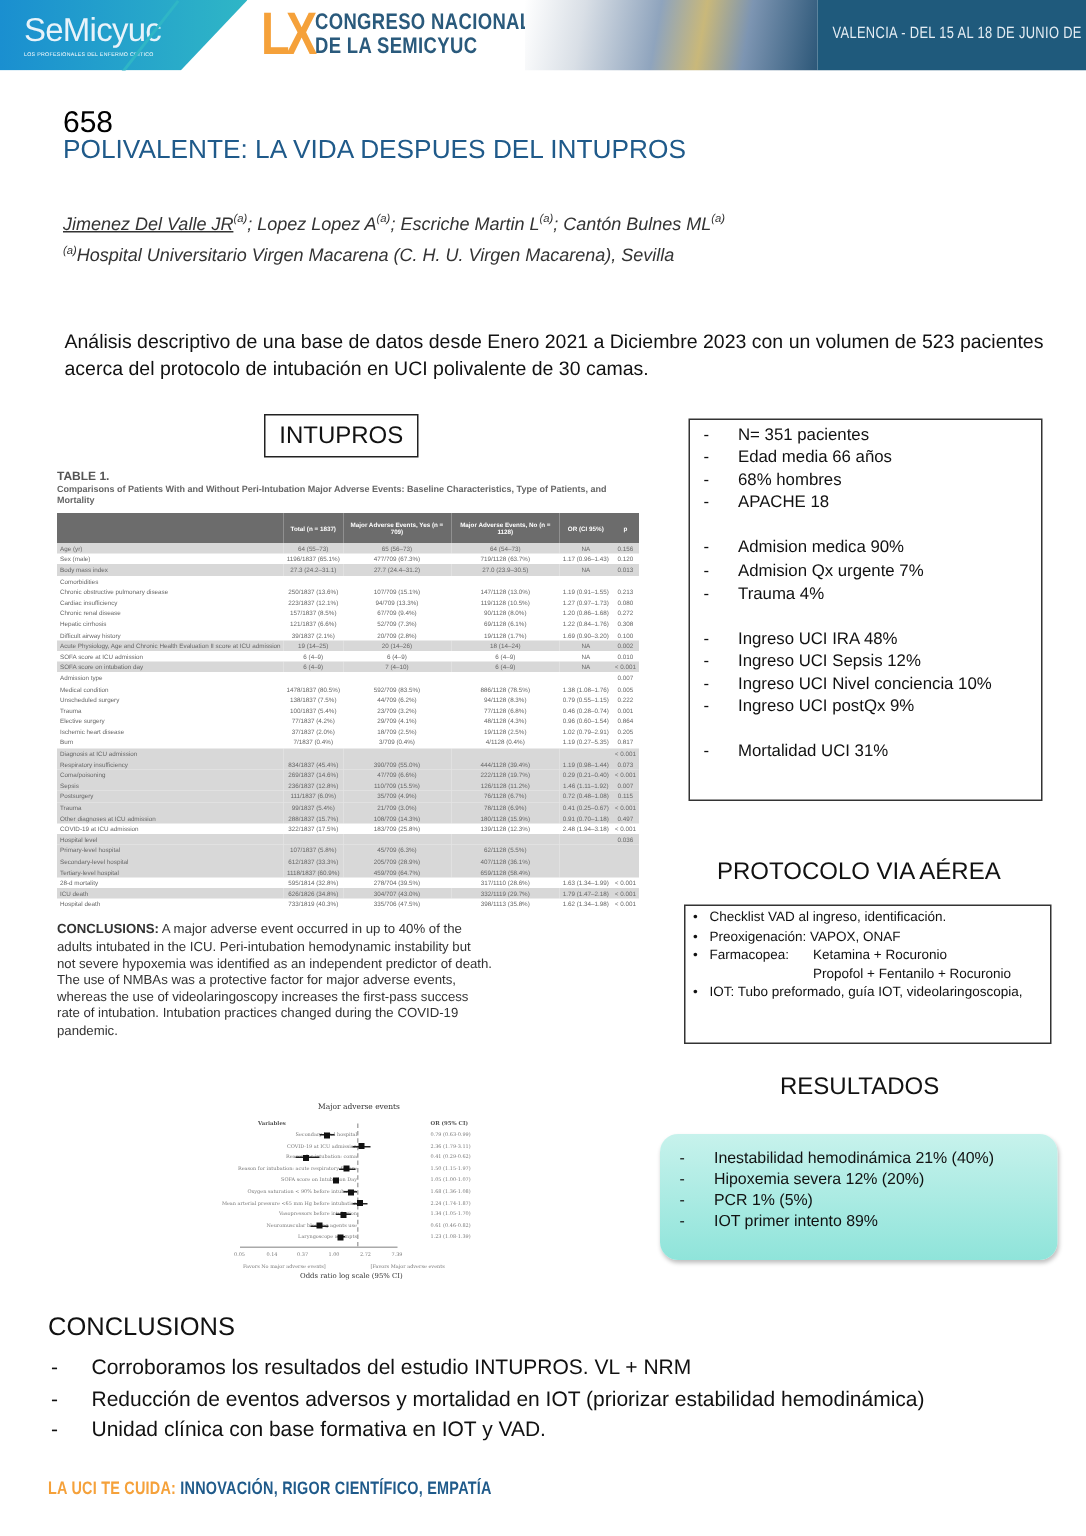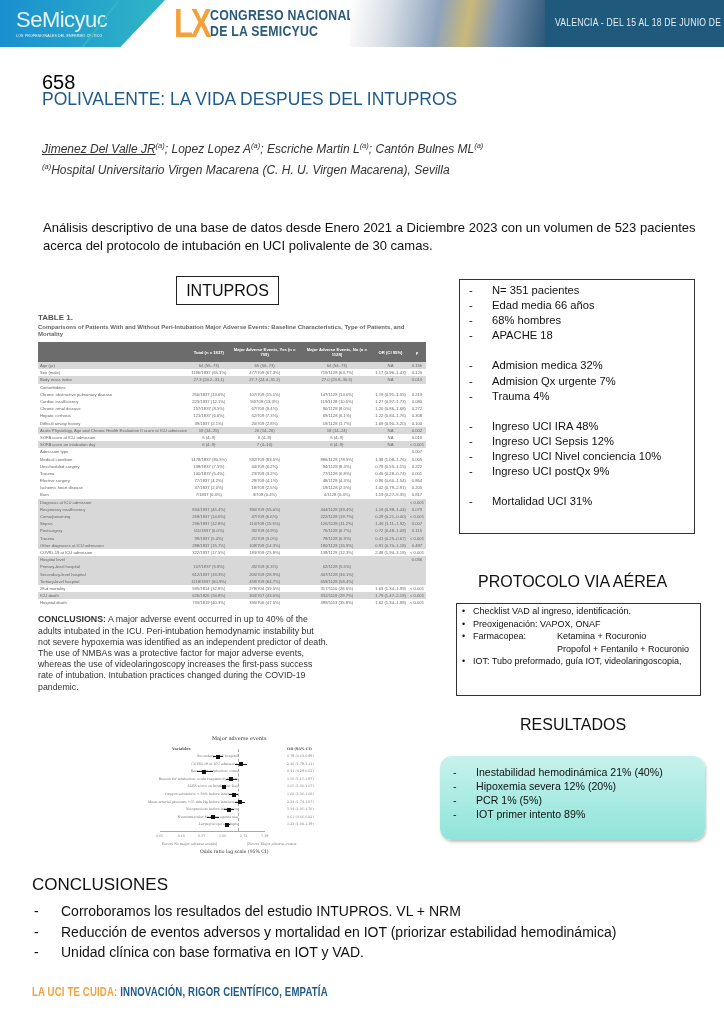--- a/index.html
+++ b/index.html
@@ -48,21 +48,21 @@
 .fp-fav{position:absolute;top:107px;font-size:3.3px;white-space:nowrap}
 .fp-xl{position:absolute;left:60px;top:114px;font-size:4.6px;color:#333}
 .summary{position:absolute;left:459px;top:279px;width:236px;height:255px;border:1px solid #333;font-size:11.2px;line-height:15.1px;padding:3px 0 0 9px;color:#111}
 .summary .li{display:flex}
 .summary .d{width:23px}
 .summary .gap{height:15.1px}
 .proto-h{position:absolute;left:478px;top:573px;font-size:16px;color:#111}
 .proto{position:absolute;left:456px;top:603px;width:245px;height:93px;border:1px solid #333;font-size:9px;line-height:12.6px;padding:1px 0 0 5px;color:#111}
 .proto .li{display:flex}
 .proto .b{width:11px}
-.proto .fk{width:84px}
+.proto .fk{width:69px}
 .res-h{position:absolute;left:520px;top:716px;font-size:16px;color:#111}
 .res{position:absolute;left:440px;top:756px;width:265px;height:84px;border-radius:12px;background:linear-gradient(180deg,#c7f2ec 0%,#8fe4da 100%);box-shadow:1px 2px 3px rgba(0,0,0,0.25);font-size:10.6px;line-height:14px;padding:9px 0 0 13px;color:#111}
 .res .li{display:flex}
 .res .d{width:23px}
 .concl-h{position:absolute;left:32px;top:875px;font-size:17px;color:#111}
 .concl{position:absolute;left:34px;top:901px;font-size:14px;line-height:20.5px;color:#111}
 .concl .li{display:flex}
 .concl .d{width:27px}
 .footer{position:absolute;left:32px;top:985px;font-size:12px;font-weight:bold;transform:scaleX(0.8);transform-origin:left;white-space:nowrap;letter-spacing:0.2px}
 .footer .o{color:#f5a13a}
@@ -486,21 +486,21 @@
       <span class="d">-</span>
       <span>68% hombres</span>
     </div>
     <div class="li">
       <span class="d">-</span>
       <span>APACHE 18</span>
     </div>
     <div class="gap"></div>
     <div class="li">
       <span class="d">-</span>
-      <span>Admision medica 32%</span>
+      <span>Admision medica 90%</span>
     </div>
     <div class="li">
       <span class="d">-</span>
       <span>Admision Qx urgente 7%</span>
     </div>
     <div class="li">
       <span class="d">-</span>
       <span>Trauma 4%</span>
     </div>
     <div class="gap"></div>
@@ -566,21 +566,21 @@
   <div class="li">
       <span class="d">-</span>
       <span>PCR 1% (5%)</span>
     </div>
   <div class="li">
       <span class="d">-</span>
       <span>IOT primer intento 89%</span>
     </div>
 </div>
 
-<div class="concl-h">CONCLUSIONES</div>
+<div class="concl-h">CONCLUSIONS</div>
 <div class="concl">
   <div class="li">
       <span class="d">-</span>
       <span>Corroboramos los resultados del estudio INTUPROS. VL + NRM</span>
     </div>
   <div class="li">
       <span class="d">-</span>
       <span>Reducción de eventos adversos y mortalidad en IOT (priorizar estabilidad hemodinámica)</span>
     </div>
   <div class="li">

